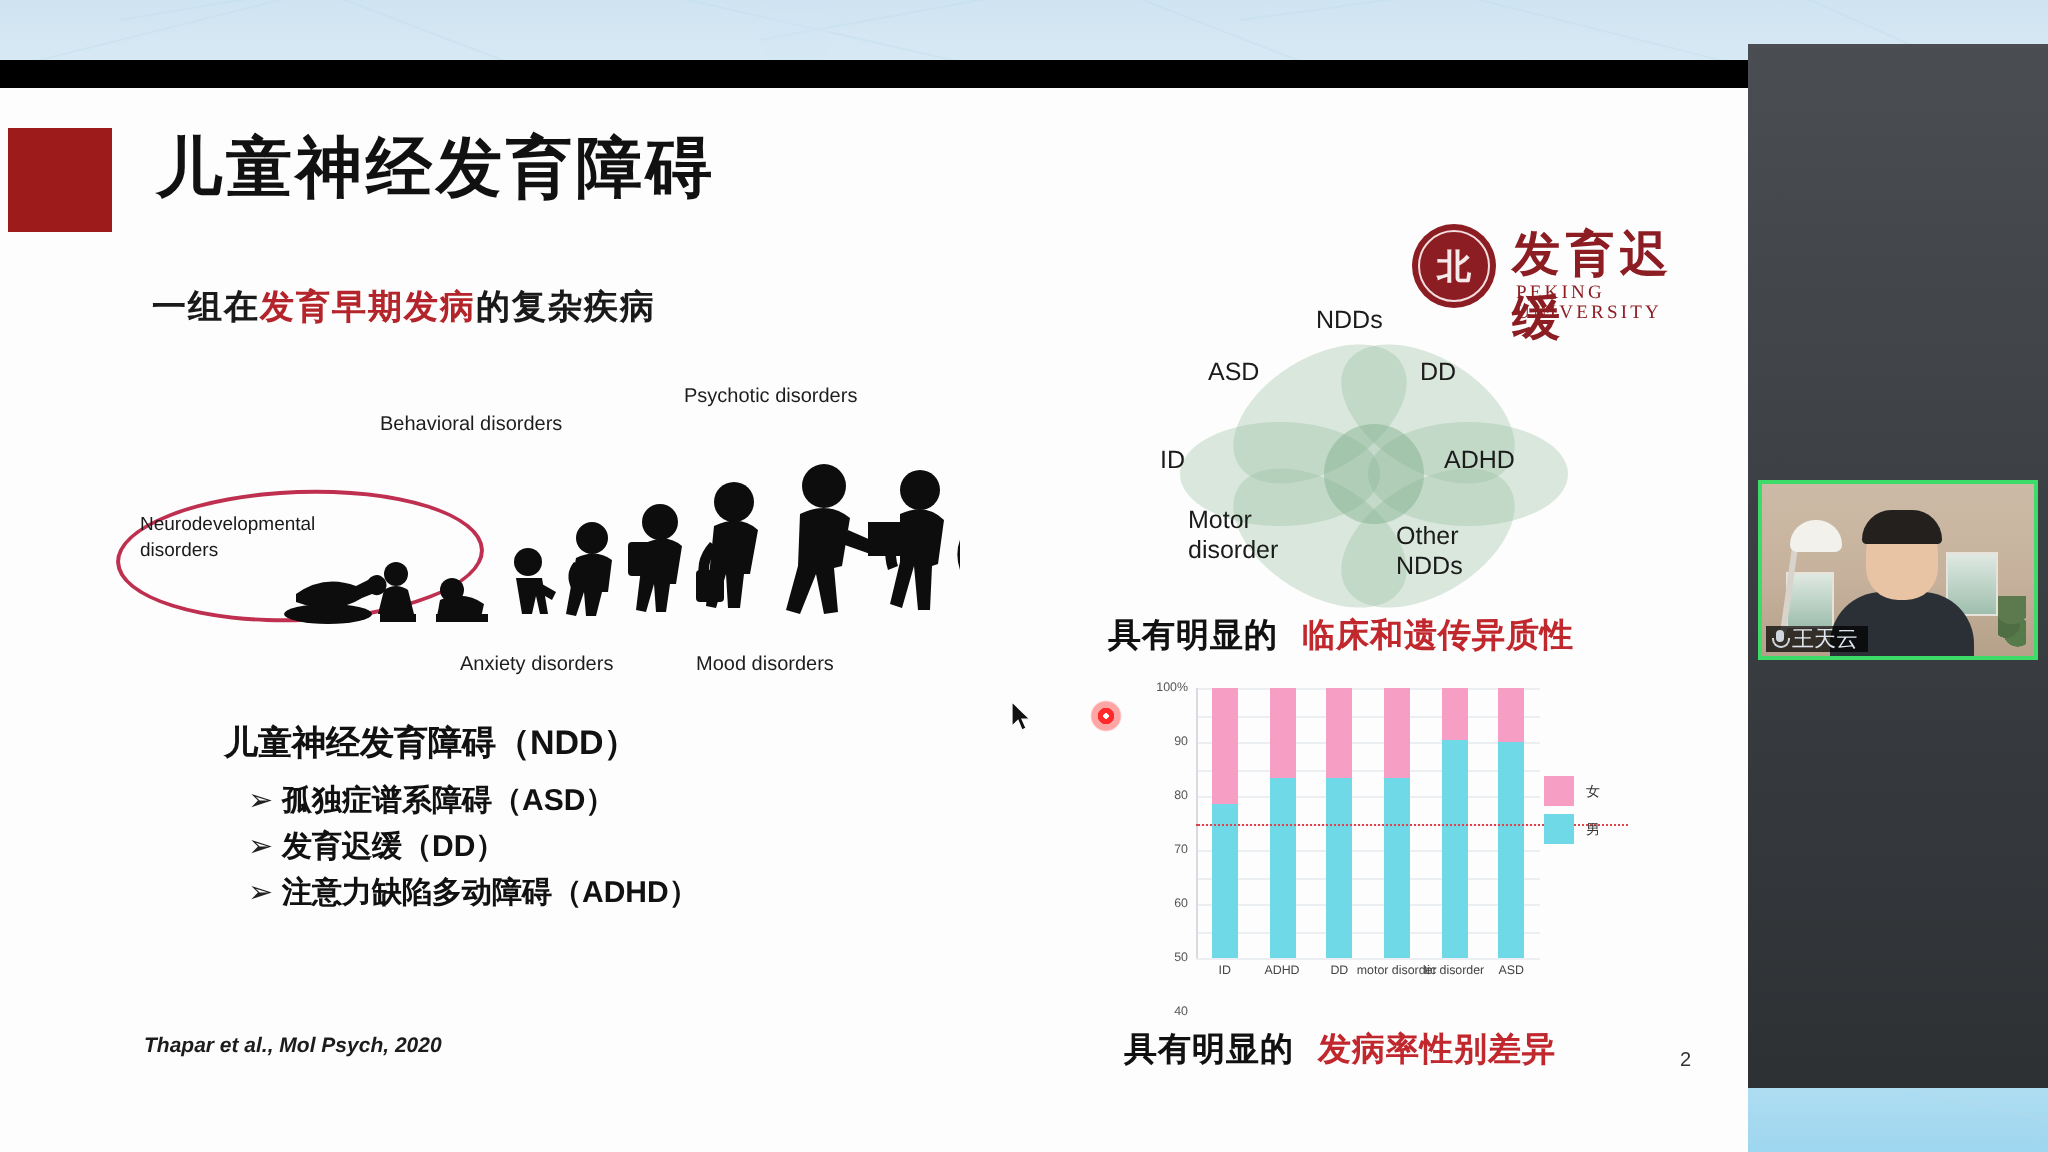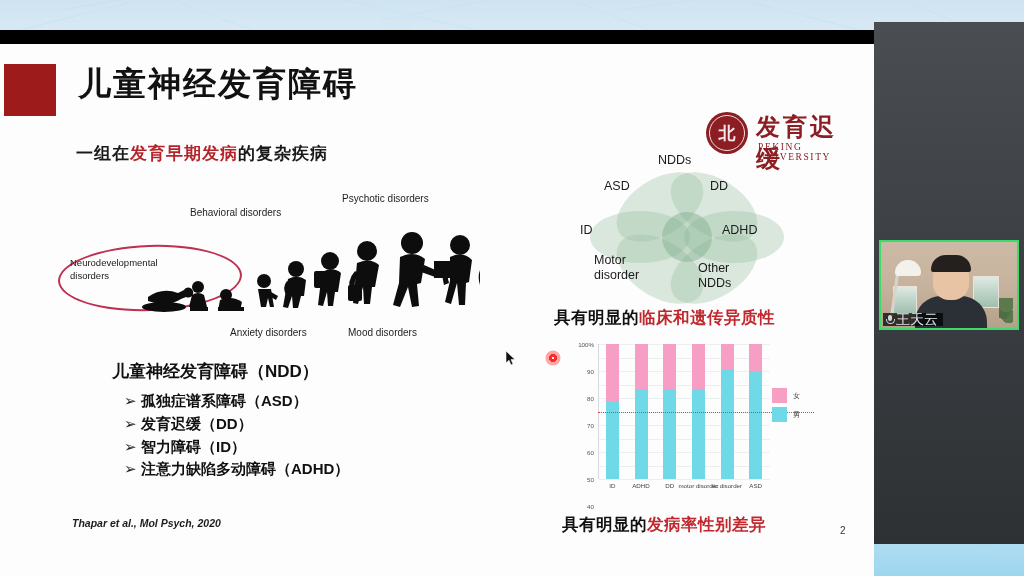--- a/index.html
+++ b/index.html
@@ -58,21 +58,21 @@
   #pku .en{position:absolute;left:52px;top:30px;font-size:9.5px;color:#8c1d22;letter-spacing:1.6px;
       font-family:"Liberation Serif",serif;}
 
   
   #venn{position:absolute;left:572px;top:105px;width:230px;height:155px;}
   .venn-title{position:absolute;left:86px;top:4px;font-size:12.5px;color:#1b1b1b;}
   .venn-lab{position:absolute;font-size:12.5px;color:#1b1b1b;line-height:1.2;}
 
   
   .rh{position:absolute;font-size:16.5px;font-weight:700;color:#111;letter-spacing:.5px;white-space:nowrap;}
-  .rh .hl{color:#c0282e;}
+  .rh .hl{color:#c0282e;padding-left:12px;}
   #rh1{left:554px;top:263px;}
   #rh2{left:562px;top:470px;text-align:center;}
 
   
   #chart{position:absolute;left:556px;top:292px;width:260px;height:168px;}
   #plot{position:absolute;left:42px;top:8px;width:172px;height:135px;}
   .gl{position:absolute;left:0;width:100%;height:1px;background:#eceff2;}
   .ytick{position:absolute;right:100%;margin-right:4px;transform:translateY(-50%);font-size:6.2px;color:#555;white-space:nowrap;}
   .bar{position:absolute;bottom:0;width:13px;background:#f79ec4;}
   .bar .male{position:absolute;left:0;bottom:0;width:100%;background:#6fd9e8;}
@@ -98,21 +98,21 @@
       border:1px solid #e8e3da;}
   .v-plant{position:absolute;right:4px;bottom:4px;width:14px;height:26px;
       background:radial-gradient(circle at 50% 20%,#5c7a4e 0 40%,transparent 41%),
                  radial-gradient(circle at 30% 55%,#4f6e44 0 38%,transparent 39%),
                  radial-gradient(circle at 70% 70%,#567a49 0 34%,transparent 35%);}
   .v-body{position:absolute;left:34px;bottom:0;width:72px;height:32px;border-radius:26px 26px 0 0;background:#2b3036;}
   .v-head{position:absolute;left:52px;bottom:28px;width:36px;height:42px;border-radius:18px 18px 16px 16px;background:#e8c3a4;}
   .v-hair{position:absolute;left:50px;bottom:56px;width:40px;height:17px;border-radius:20px 20px 3px 3px;background:#23201e;}
   .v-name{position:absolute;left:2px;bottom:2px;height:13px;padding:0 5px 0 3px;background:rgba(0,0,0,.72);
       display:flex;align-items:center;gap:3px;}
-  .v-name .nm{font-size:14px;color:#dfe6ee;text-align:right;}
+  .v-name .nm{font-size:11px;color:#dfe6ee;text-align:right;}
   .mic{width:7px;height:9px;position:relative;}
   .mic .cap{position:absolute;left:1.5px;top:0;width:4px;height:5.5px;border-radius:2px;background:#cfd6dd;}
   .mic .arc{position:absolute;left:0;top:4px;width:7px;height:4px;border:1px solid #cfd6dd;border-top:none;border-radius:0 0 5px 5px;}
 
   
   #cursor{position:absolute;left:506px;top:307px;width:10px;height:15px;}
   #laser{position:absolute;left:545px;top:306px;width:16px;height:16px;border-radius:50%;
       background:radial-gradient(circle,#fff 0 12%,#ff2a2a 13% 36%,rgba(255,60,60,.45) 37% 62%,rgba(255,90,90,0) 70%);}
 </style>
 </head>
@@ -201,21 +201,20 @@
           <path d="M456 58 q13 -6 22 3 l-3 22 -3 1 -1 22 -6 0 -2 -22 -6 21 -6 -2 5 -21z"></path>
           <path d="M454 64 q-8 10 -4 22 l5 -2 q-3 -9 3 -16z"></path>
         </g>
       </svg>
     </div>
 
     <div class="ndd-head">儿童神经发育障碍（NDD）</div>
     <div class="bullets">
       <div class="bullet"><span class="arr">➢</span><span>孤独症谱系障碍（ASD）</span></div>
       <div class="bullet"><span class="arr">➢</span><span>发育迟缓（DD）</span></div>
-      <div class="bullet"><span class="arr">➢</span><span>智力障碍（ID）</span></div>
       <div class="bullet"><span class="arr">➢</span><span>注意力缺陷多动障碍（ADHD）</span></div>
     </div>
 
     <div class="refs">
       <div>Thapar et al., Mol Psych, 2020</div>
 
     </div>
 
     <div id="pku">
       <div class="seal">

